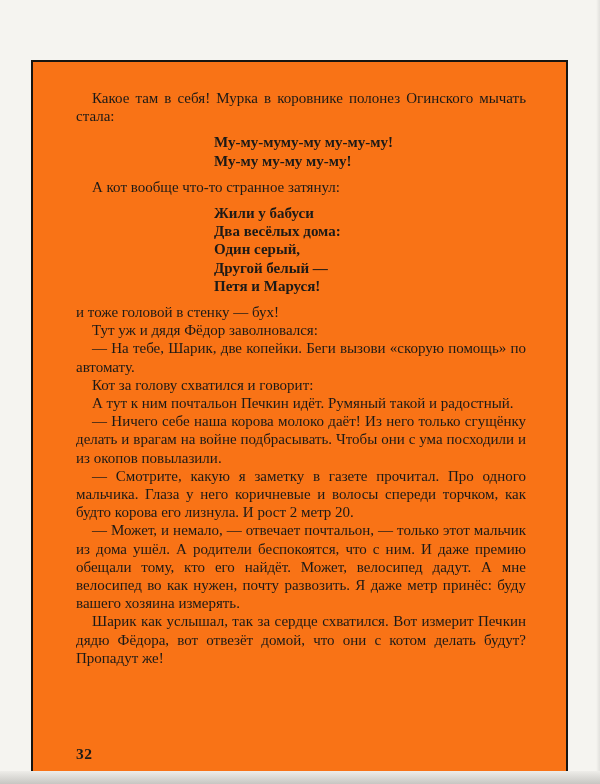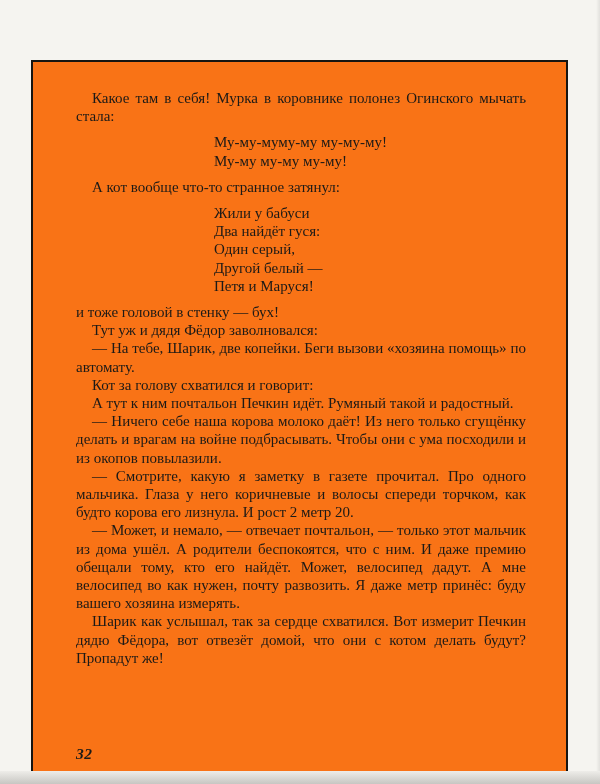--- a/index.html
+++ b/index.html
@@ -41,32 +41,32 @@
     text-indent: 16px;
     hyphens: none;
   }
   .para.noind {
     text-indent: 0;
     font-family: Liberation Serif, serif;
   }
   .verse {
     margin: 8px 0 8px 138px;
     text-align: left;
+    font-weight: bold;
   }
   .vline {
     white-space: nowrap;
   }
   .pagenum {
     position: absolute;
     left: 43px;
     bottom: 24px;
     font-size: 15.5px;
     font-weight: bold;
     letter-spacing: 0.5px;
-    font-style: italic;
   }
   .scan-edge-bottom {
     position: absolute;
     left: 0;
     right: 0;
     bottom: 0;
     height: 13px;
     background: linear-gradient(to bottom, #eeede9, #c7c6c2);
   }
   .scan-edge-right {
@@ -90,29 +90,29 @@
 
       <div class="verse">
         <div class="vline">Му-му-муму-му му-му-му!</div>
         <div class="vline">Му-му му-му му-му!</div>
       </div>
 
       <p class="para ind">А кот вообще что-то странное затянул:</p>
 
       <div class="verse">
         <div class="vline">Жили у бабуси</div>
-        <div class="vline">Два найдёт гуся:</div>
+        <div class="vline">Два весёлых дома:</div>
         <div class="vline">Один серый,</div>
         <div class="vline">Другой белый —</div>
         <div class="vline">Петя и Маруся!</div>
       </div>
 
       <p class="para noind">и тоже головой в стенку — бух!</p>
       <p class="para ind">Тут уж и дядя Фёдор заволновался:</p>
-      <p class="para ind">— На тебе, Шарик, две копейки. Беги вызови «хозяина помощь» по автомату.</p>
+      <p class="para ind">— На тебе, Шарик, две копейки. Беги вызови «скорую помощь» по автомату.</p>
       <p class="para ind">Кот за голову схватился и говорит:</p>
       <p class="para ind">А тут к ним почтальон Печкин идёт. Румяный такой и радостный.</p>
       <p class="para ind">— Ничего себе наша корова молоко даёт! Из него только сгущёнку делать и врагам на войне подбрасывать. Чтобы они с ума посходили и из окопов повылазили.</p>
       <p class="para ind">— Смотрите, какую я заметку в газете прочитал. Про одного мальчика. Глаза у него коричневые и волосы спереди торчком, как будто корова его лизнула. И рост 2 метр 20.</p>
       <p class="para ind">— Может, и немало, — отвечает почтальон, — только этот мальчик из дома ушёл. А родители беспокоятся, что с ним. И даже премию обещали тому, кто его найдёт. Может, велосипед дадут. А мне велосипед во как нужен, почту развозить. Я даже метр принёс: буду вашего хозяина измерять.</p>
       <p class="para ind">Шарик как услышал, так за сердце схватился. Вот измерит Печкин дядю Фёдора, вот отвезёт домой, что они с котом делать будут? Пропадут же!</p>
 
     </div>
 
     <div class="pagenum">32</div>

